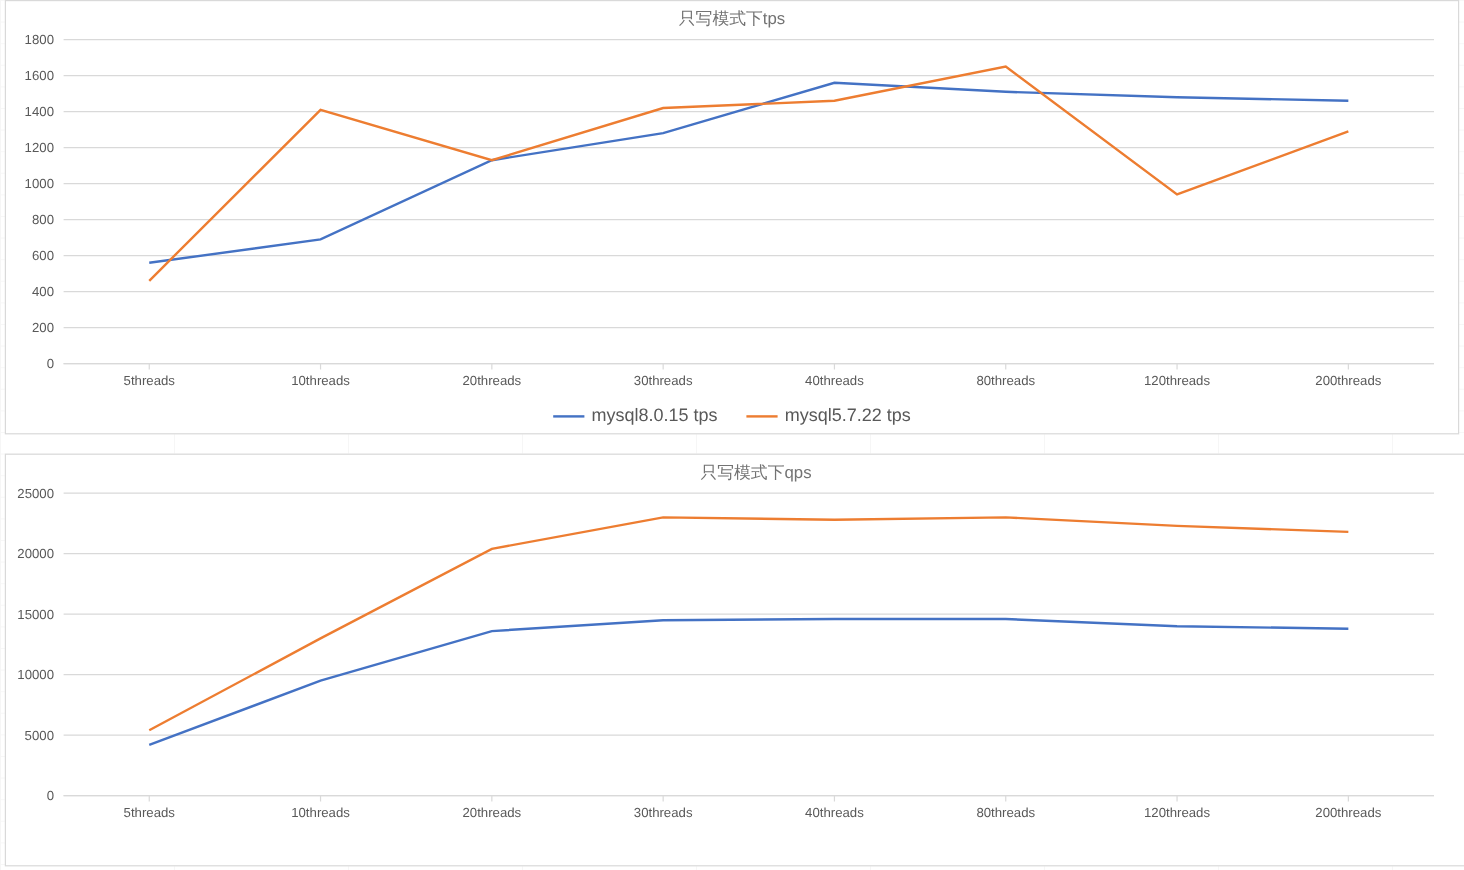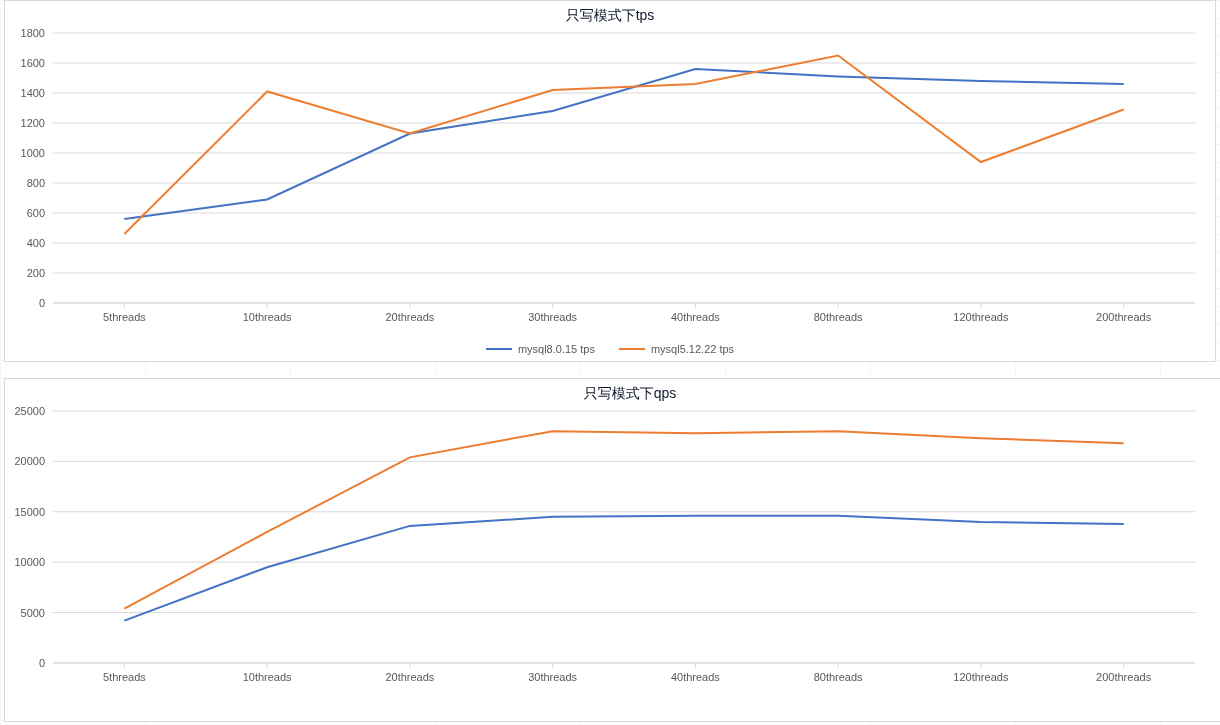--- a/index.html
+++ b/index.html
@@ -1,24 +1,24 @@
 <!DOCTYPE html>
 <html><head>
 <meta charset="utf-8">
 <style>
   html,body{margin:0;padding:0;background:#fff;font-family:"Microsoft YaHei",Arial,sans-serif;color:#595959;font-size:12px;}
   .page{width:1220px;height:725px;position:relative;}
   .chart-frame{position:absolute;border:1px solid #d9d9d9;background:#fff;}
-  .chart-title{text-align:center;font-size:14px;color:#0f172a;}
+  .chart-title{text-align:center;font-size:14px;color:#737373;}
   .plot{position:absolute;}
   .axis-line{stroke:#d9d9d9;stroke-width:1;}
   .grid-line{stroke:#d9d9d9;stroke-width:1;}
   .series-line{fill:none;stroke-width:2;}
   .tick-label{font-size:11px;fill:#595959;}
-  .legend{display:flex;justify-content:center;gap:24px;font-size:11px;color:#595959;text-align:center;}
+  .legend{display:flex;justify-content:center;gap:24px;font-size:15px;color:#595959;text-align:center;}
   .legend-item{display:flex;align-items:center;gap:6px;}
   .legend-swatch{width:26px;height:0;border-top:2px solid;}
   .sw-blue{border-color:#4472c4;}
   .sw-orange{border-color:#ed7d31;}
   
   .sheet-grid{position:absolute;inset:0;pointer-events:none;
     background-image:linear-gradient(to right,#e8e8e8 1px,transparent 1px),linear-gradient(to bottom,#e8e8e8 1px,transparent 1px);
     background-size:145px 18px;opacity:.35;}
 </style>
 </head>
@@ -72,21 +72,21 @@
           <polyline points="119.375,211 262.125,68.5 404.875,110.5 547.625,67 690.375,61 833.125,32.500000000000014 975.875,139 1118.625,86.5" class="series-line" stroke="#ed7d31"></polyline>
         </g>
     </svg>
     <div class="legend" style="position:absolute;left:0;right:0;bottom:6px;">
       <div class="legend-item">
         <span class="legend-swatch sw-blue"></span>
         <span>mysql8.0.15 tps</span>
       </div>
       <div class="legend-item">
         <span class="legend-swatch sw-orange"></span>
-        <span>mysql5.12.22 tps</span>
+        <span>mysql5.7.22 tps</span>
       </div>
     </div>
   </div>
 
   <div class="chart-frame" style="left:4px;top:378px;width:1210px;height:342px;padding-left:20px;">
     <div class="chart-title" style="margin-top:6px;">只写模式下qps</div>
     <svg class="plot" width="1210" height="292" style="left:0;top:22px;">
       <g id="c1">
           <line x1="48" x2="1190" y1="262" y2="262" class="grid-line"></line>
           <text x="40" y="266" text-anchor="end" class="tick-label">0</text>

